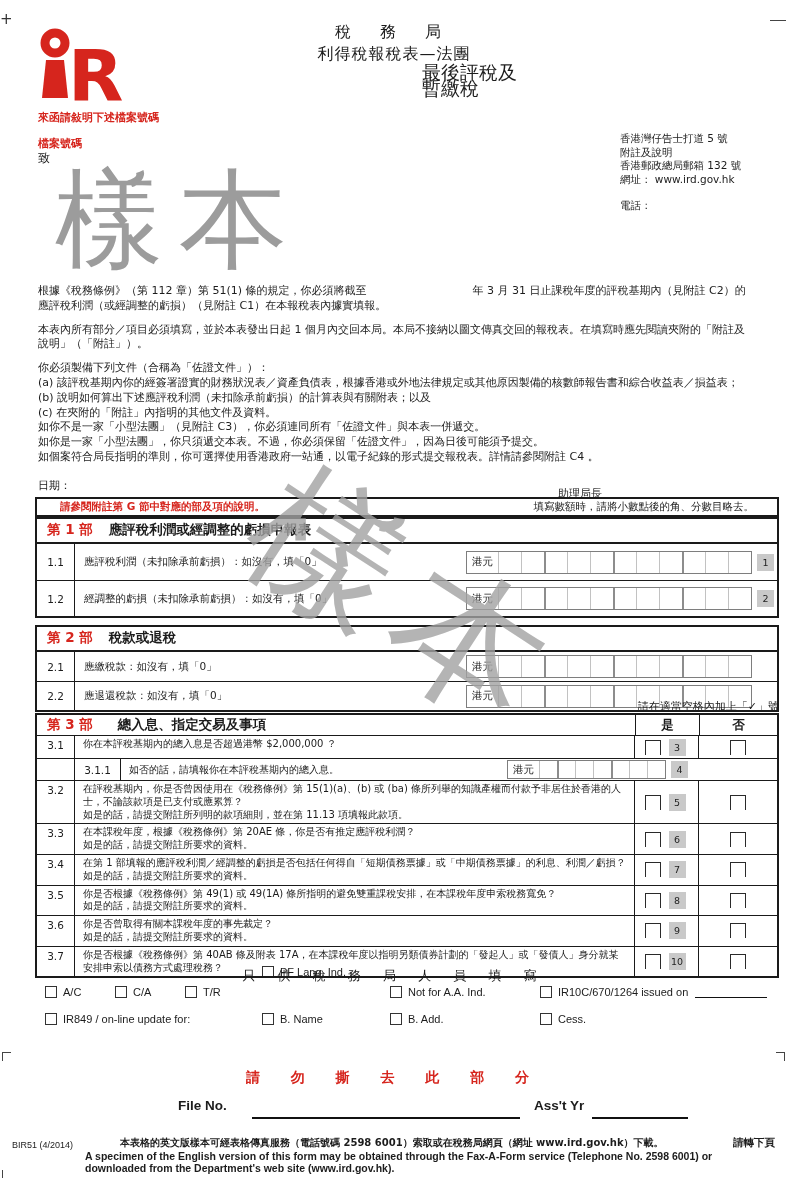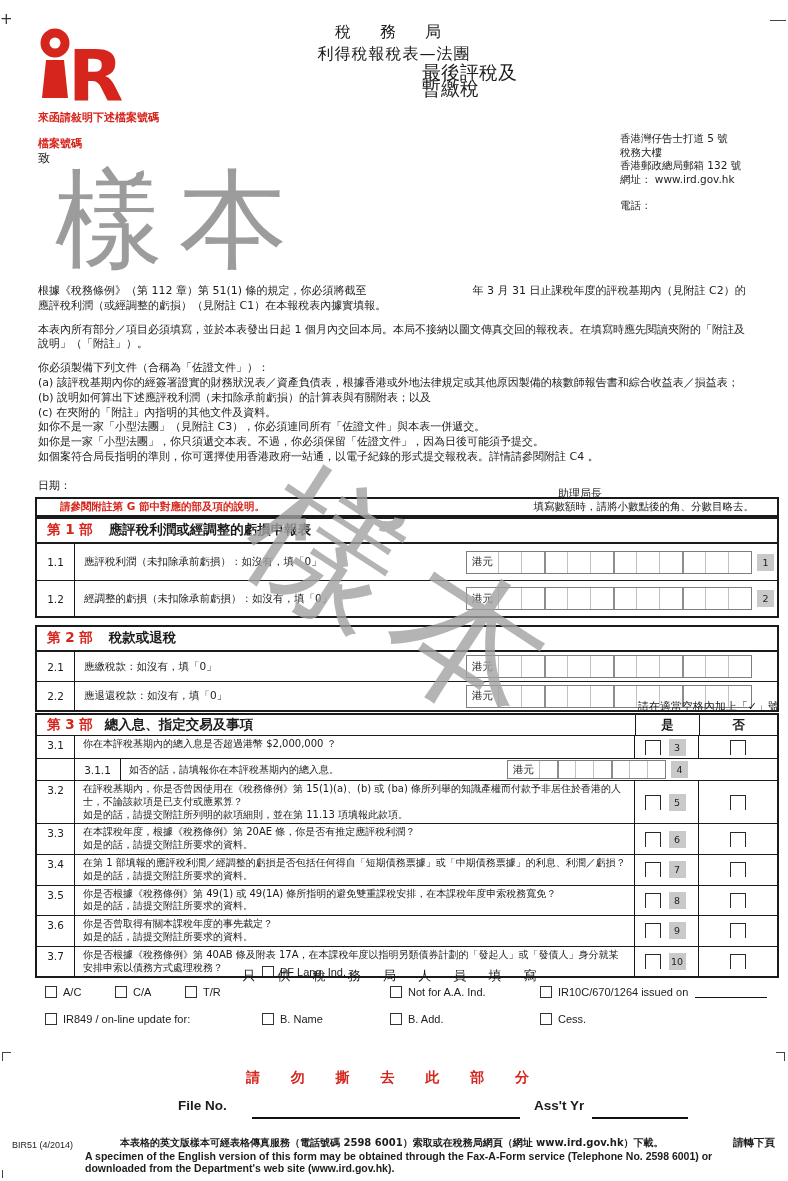--- a/index.html
+++ b/index.html
@@ -62,21 +62,21 @@
   .comb-cur { display:flex; align-items:center; padding:0 5px; font-size:10.5px; }
   .cells { display:flex; align-items:stretch; }
   .cells i { display:block; width:23px; border-left:1px solid #c2c2c2; }
   .cells i.g { border-left:2px solid #8d8d8d; }
   .cells.small i { width:18px; }
   .numtag { width:17px; height:17px; background:#c9c9c9; display:flex; align-items:center; justify-content:center; font-size:9.5px; color:#222; margin-left:5px; margin-right:3px; flex:none; }
   .tag-space { width:25px; flex:none; }
   .tick-hint { left:35px; top:699px; width:744px; text-align:right; font-size:11px; z-index:2; }
   
   .p3-head { display:flex; align-items:stretch; border-bottom:1.5px solid #1a1a1a; height:21px; font-size:13px; font-weight:bold; }
-  .p3-head-title { flex:1; display:flex; gap:12px; align-items:center; padding:0 10px; font-size:13.5px; }
+  .p3-head-title { flex:1; display:flex; gap:25px; align-items:center; padding:0 10px; font-size:13.5px; }
   .p3-col { width:64px; border-left:1.5px solid #1a1a1a; display:flex; align-items:center; justify-content:center; font-size:12.5px; }
   .p3-col.no { width:78px; }
   .p3row { display:flex; align-items:stretch; }
   .p3row + .p3row, .p3row-sub + .p3row { border-top:1.5px solid #1a1a1a; }
   .p3row-sub { border-top:1.5px solid #1a1a1a; display:flex; align-items:center; height:22px; }
   .p3-num { width:38px; border-right:1.5px solid #1a1a1a; display:flex; justify-content:center; align-items:flex-start; padding-top:3px; font-size:10.5px; flex:none; }
   .p3-text { flex:1; padding:2px 8px; font-size:10px; line-height:12.8px; border-right:1.5px solid #1a1a1a; min-height:22px; }
   .p3-yes { width:64px; border-right:1.5px solid #1a1a1a; display:flex; align-items:center; justify-content:center; gap:3px; flex:none; }
   .p3-no { width:78px; display:flex; align-items:center; justify-content:center; flex:none; }
   .chk { width:16px; height:15px; border:1.5px solid #2a2a2a; border-bottom:none; background:transparent; flex:none; }
@@ -126,21 +126,21 @@
     <div>最後評稅及</div>
     <div>暫繳稅</div>
   </div>
 
   <div class="abs quote-note red">來函請敍明下述檔案號碼</div>
   <div class="abs fileno-label red">檔案號碼</div>
   <div class="abs to-label">致</div>
 
   <div class="abs addr">
     <div>香港灣仔告士打道 5 號</div>
-    <div>稅務大樓</div>
+    <div>附註及說明</div>
     <div>香港郵政總局郵箱 132 號</div>
     <div>
       <span>網址：</span>
       <span>www.ird.gov.hk</span>
     </div>
     <div class="phone">電話：</div>
   </div>
 
   <div class="abs intro">
     <div class="para">

